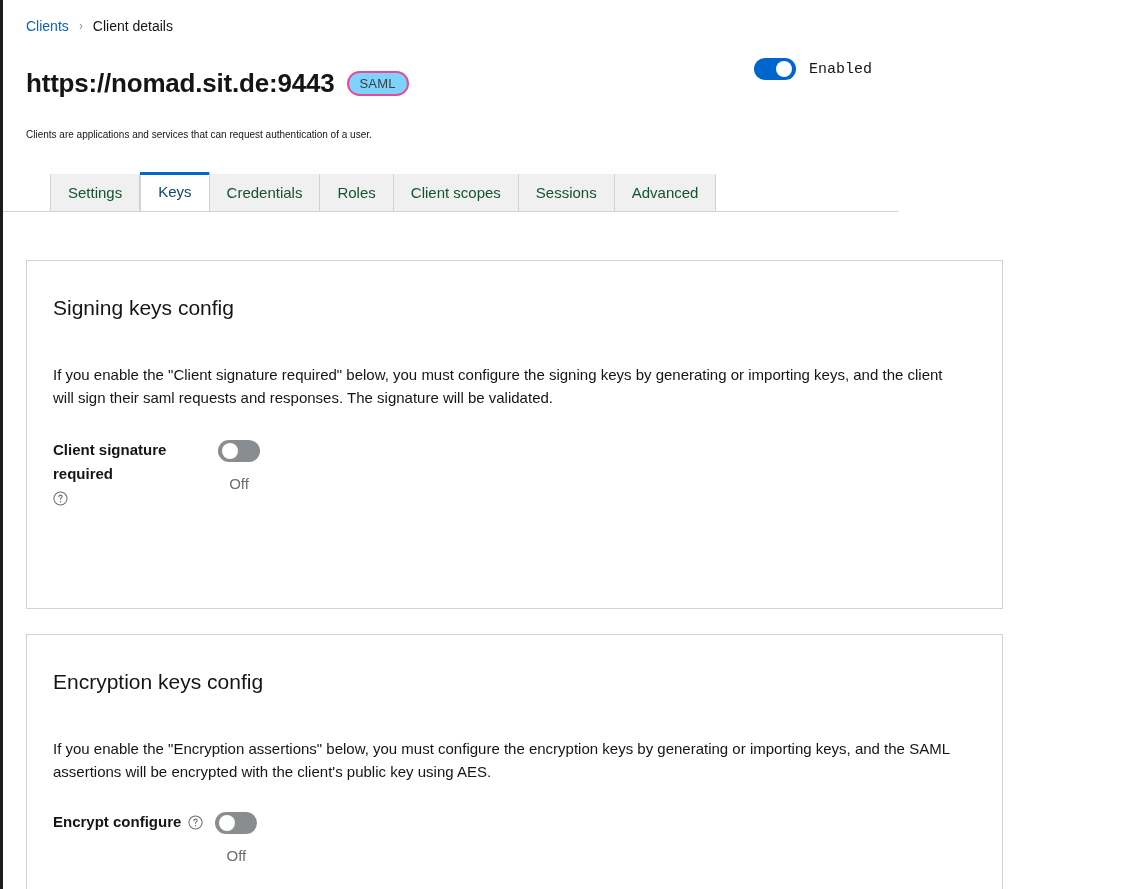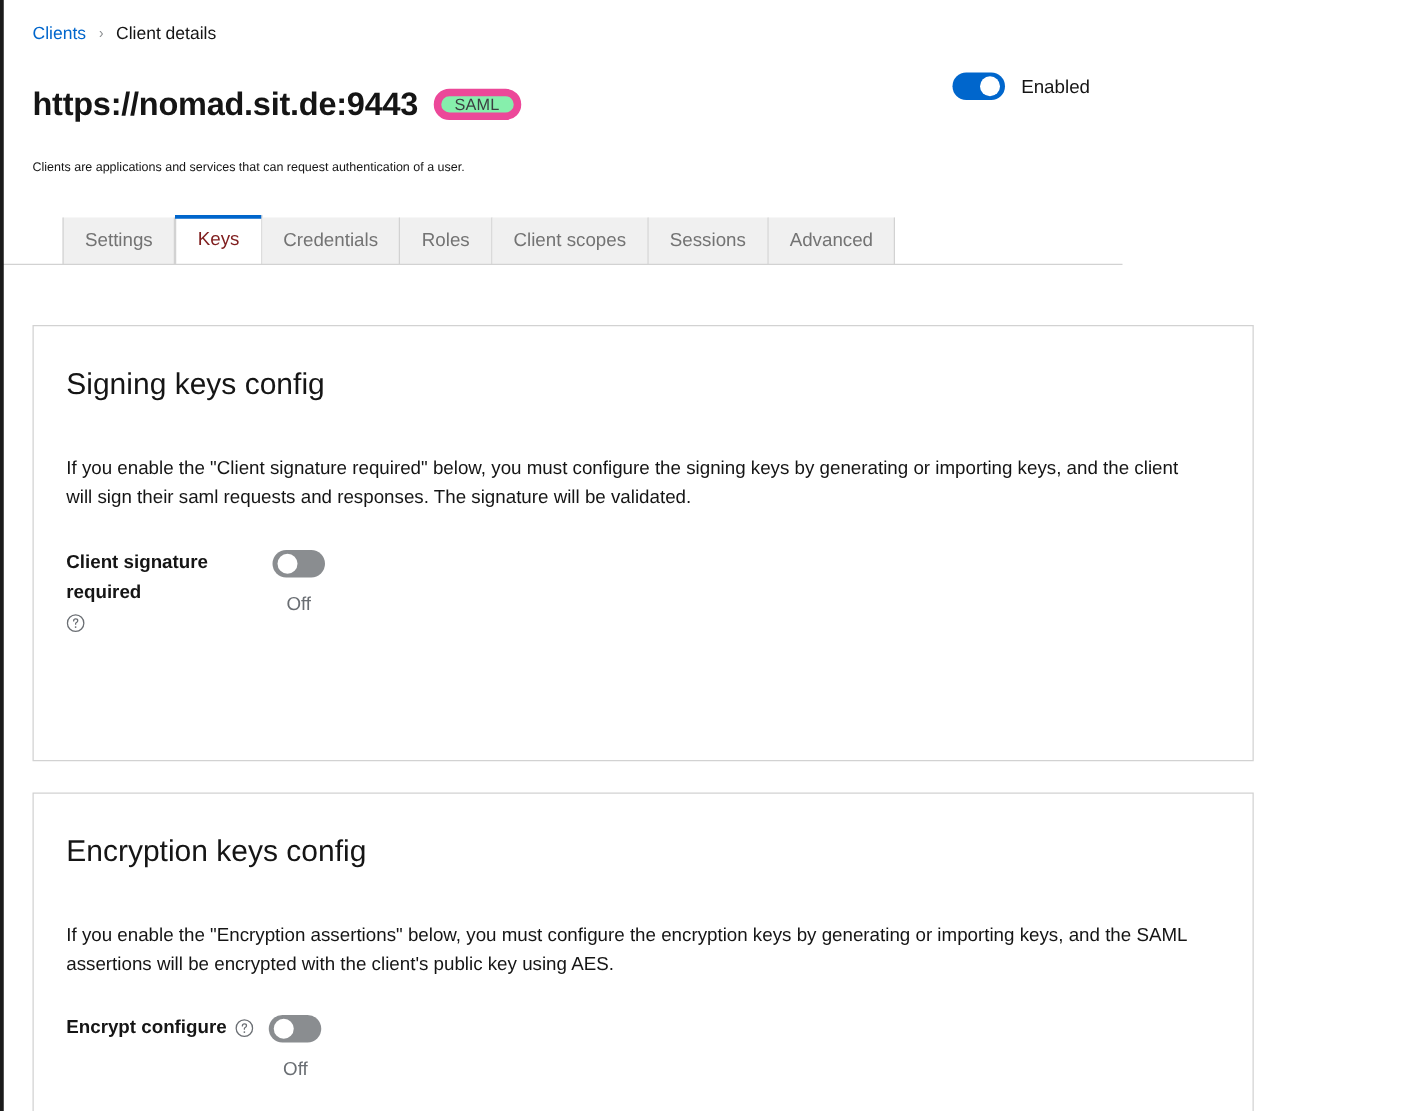--- a/index.html
+++ b/index.html
@@ -79,35 +79,36 @@
     letter-spacing: -0.2px;
     color: #151515;
     white-space: nowrap;
   }
   .protocol-badge {
     display: inline-flex;
     align-items: center;
     justify-content: center;
     height: 25px;
     padding: 0 11px;
-    border: 6px solid #ec4899;
+    border: 2px solid #ec4899;
     border-radius: 13px;
-    background: #86efac;
+    background: #7dd3fc;
     font-size: 13px;
     color: #3c3f42;
     letter-spacing: 0.2px;
   }
 
   .enable-group {
     position: absolute;
     right: 26px;
     top: 58px;
     display: flex;
     align-items: center;
     gap: 13px;
+    font-family: Liberation Mono, monospace;
   }
   .enable-label {
     font-size: 15px;
     color: #151515;
   }
 
   .page-subtitle {
     margin-top: 7px;
     font-size: 10px;
     line-height: 22px;
@@ -150,30 +151,30 @@
     height: 40px;
   }
   .tab {
     position: relative;
     height: 38px;
     padding: 0 17px;
     display: flex;
     align-items: center;
     justify-content: center;
     font-size: 15px;
-    color: #737373;
+    color: #14532d;
     background: #f0f0f0;
     border-right: 1px solid #d2d2d2;
     cursor: pointer;
     white-space: nowrap;
   }
   .tab:first-child { border-left: 1px solid #d2d2d2; }
   .tab.active {
     background: #ffffff;
-    color: #7f1d1d;
+    color: #0c4a6e;
     height: 40px;
     border-left: 1px solid #d2d2d2;
   }
   .tab.active::before {
     content: "";
     position: absolute;
     left: -1px;
     right: 0;
     top: 0;
     height: 3px;
@@ -193,21 +194,21 @@
     padding: 48px 0 0 26px;
   }
   .card {
     width: 977px;
     background: #ffffff;
     border: 1px solid #d2d2d2;
     margin-bottom: 25px;
     padding: 24px 26px 24px 26px;
   }
   .card-title {
-    font-size: 24px;
+    font-size: 21px;
     line-height: 26px;
     font-weight: 400;
     color: #151515;
     margin: 10px 0 0 0;
   }
   .card-desc {
     font-size: 15px;
     line-height: 23px;
     color: #151515;
     margin-top: 42px;

